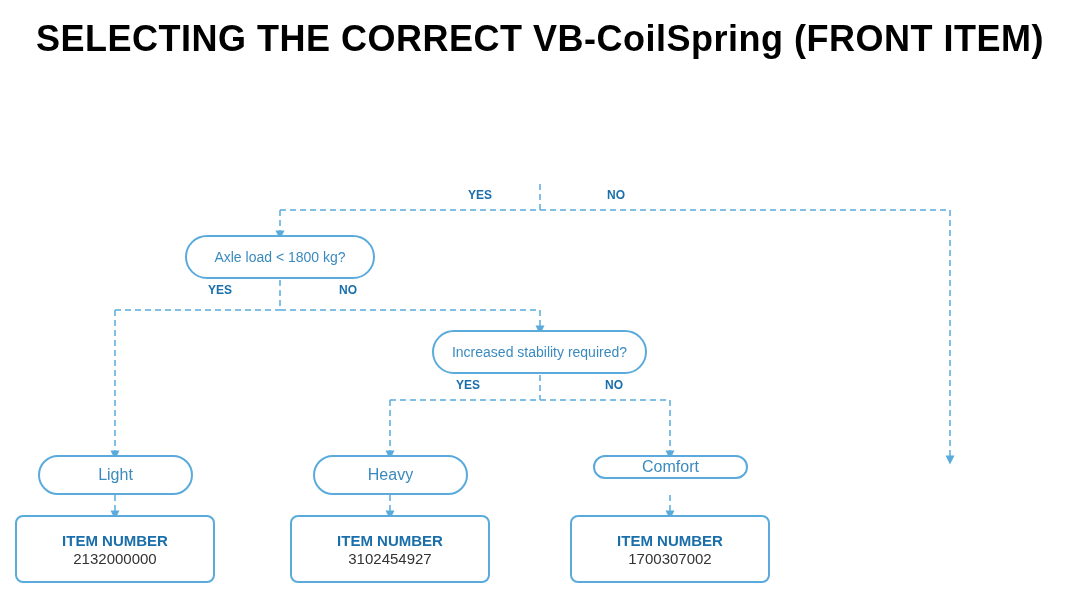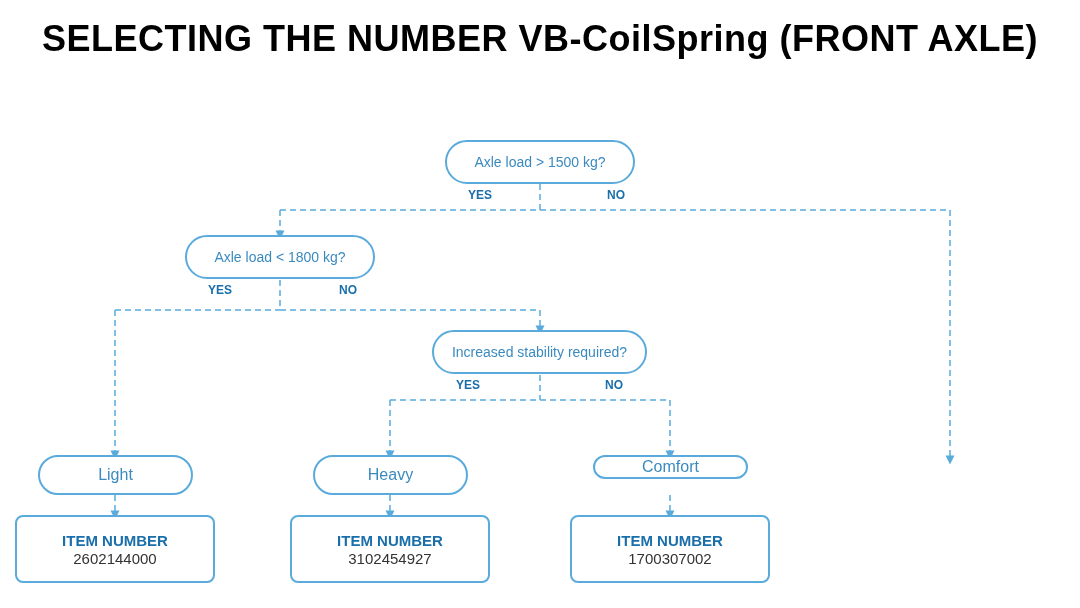--- a/index.html
+++ b/index.html
@@ -99,21 +99,21 @@
     .yn-label {
       position: absolute;
       font-size: 12px;
       font-weight: 700;
       color: #1a6faa;
     }
   </style>
 </head>
 <body>
 
-<h1 class="page-title">SELECTING THE NUMBER VB-CoilSpring (FRONT AXLE)</h1>
+<h1 class="page-title">SELECTING THE CORRECT VB-CoilSpring (FRONT ITEM)</h1>
 
 <div class="diagram-area">
 
   <svg class="diagram-svg">
     <defs>
       <marker id="arrow" markerWidth="8" markerHeight="8" refX="4" refY="4" orient="auto">
         <path d="M1,1 L7,4 L1,7 Z" fill="#5aabdb"></path>
       </marker>
     </defs>
 
@@ -138,21 +138,20 @@
     <line x1="540" y1="320" x2="670" y2="320" stroke="#5aabdb" stroke-width="1.5" stroke-dasharray="6,4"></line>
     <line x1="670" y1="320" x2="670" y2="375" stroke="#5aabdb" stroke-width="1.5" stroke-dasharray="6,4" marker-end="url(#arrow)"></line>
 
     <line x1="115" y1="415" x2="115" y2="435" stroke="#5aabdb" stroke-width="1.5" stroke-dasharray="6,4" marker-end="url(#arrow)"></line>
 
     <line x1="390" y1="415" x2="390" y2="435" stroke="#5aabdb" stroke-width="1.5" stroke-dasharray="6,4" marker-end="url(#arrow)"></line>
 
     <line x1="670" y1="415" x2="670" y2="435" stroke="#5aabdb" stroke-width="1.5" stroke-dasharray="6,4" marker-end="url(#arrow)"></line>
   </svg>
 
-  <div class="decision-box" style="width:190px; height:44px; left:445px; top:60px;">Axle load &gt; 1500 kg?</div>
 
   <div class="yn-label" style="left:468px; top:108px;">YES</div>
 
   <div class="yn-label" style="left:607px; top:108px;">NO</div>
 
   <div class="decision-box" style="width:190px; height:44px; left:185px; top:155px;">Axle load &lt; 1800 kg?</div>
 
   <div class="yn-label" style="left:208px; top:203px;">YES</div>
 
   <div class="yn-label" style="left:339px; top:203px;">NO</div>
@@ -165,21 +164,21 @@
 
   <div class="result-box" style="width:155px; height:40px; left:38px; top:375px;">Light</div>
 
   <div class="result-box" style="width:155px; height:40px; left:313px; top:375px;">Heavy</div>
 
   <div class="result-box" style="width:155px; height:24px; left:593px; top:375px;">Comfort</div>
 
 
   <div class="item-box" style="width:200px; height:68px; left:15px; top:435px;">
     <span class="item-label">ITEM NUMBER</span>
-    <span class="item-number">2602144000</span>
+    <span class="item-number">2132000000</span>
   </div>
 
   <div class="item-box" style="width:200px; height:68px; left:290px; top:435px;">
     <span class="item-label">ITEM NUMBER</span>
     <span class="item-number">3102454927</span>
   </div>
 
   <div class="item-box" style="width:200px; height:68px; left:570px; top:435px;">
     <span class="item-label">ITEM NUMBER</span>
     <span class="item-number">1700307002</span>

